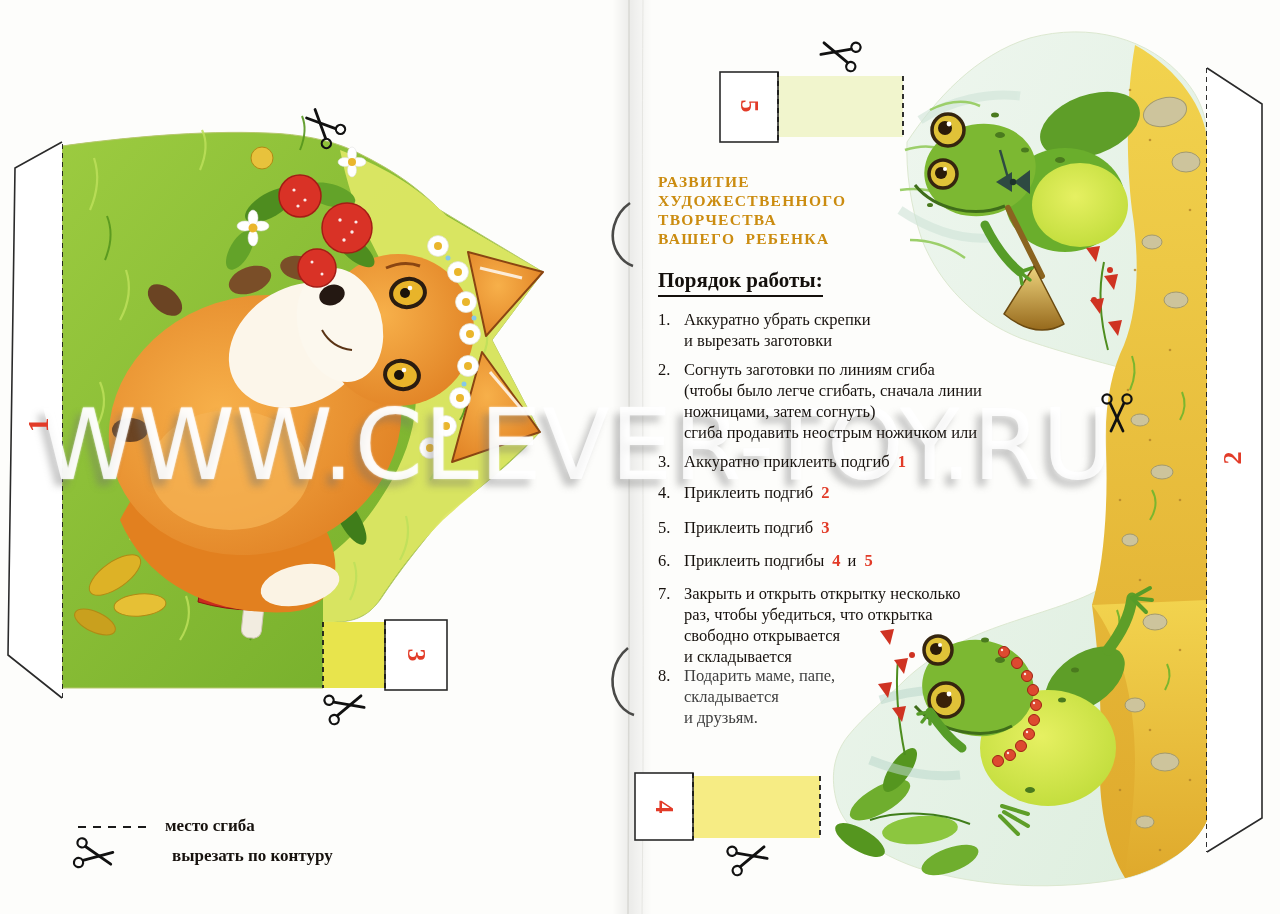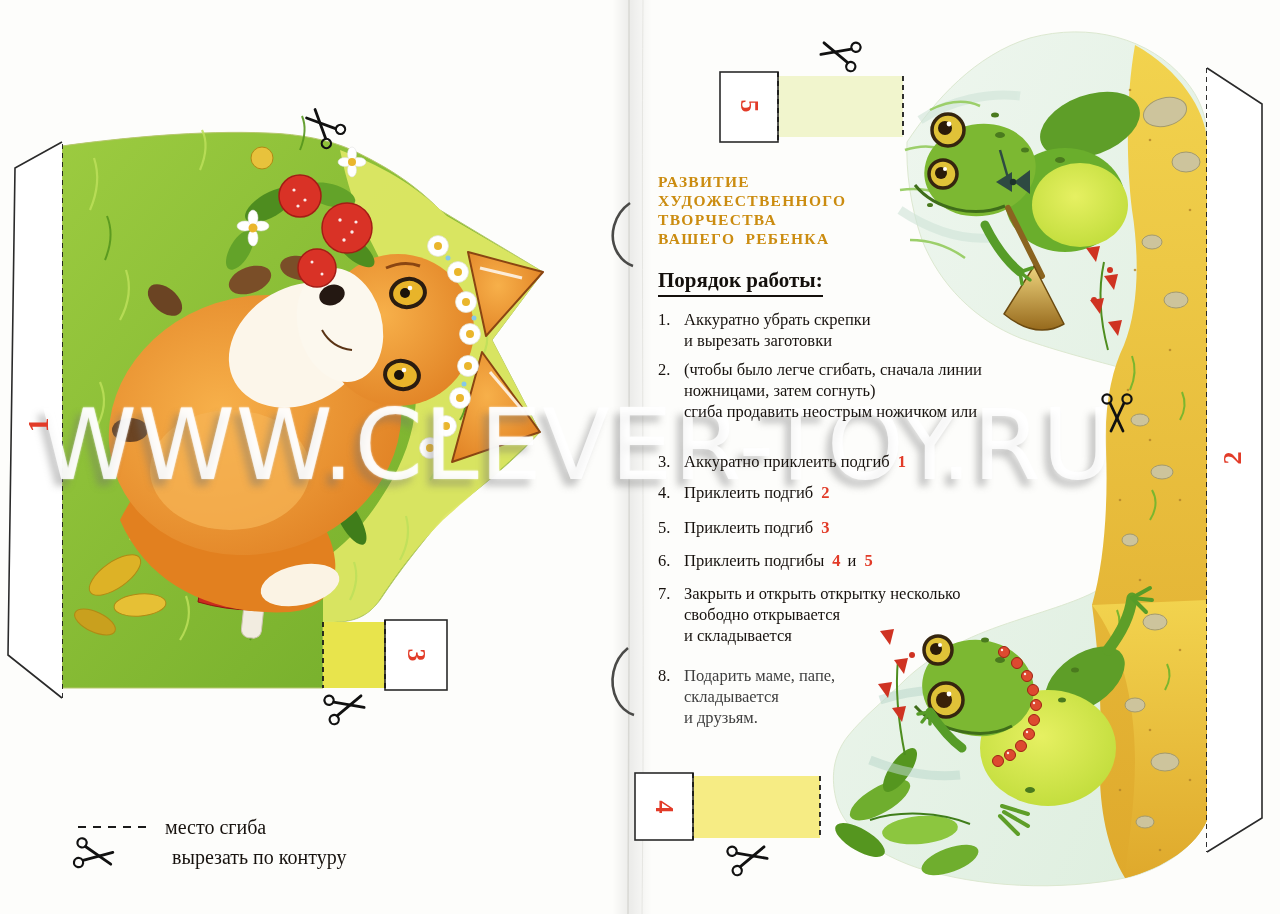--- a/index.html
+++ b/index.html
@@ -22,21 +22,21 @@
   .ln{display:block;}
   .ref{color:#e23b28;font-weight:bold;margin-left:8px;}
   .andw{margin-left:7px;}
   .red{color:#404040;}
   
   .tabnum{position:absolute;z-index:10;width:22px;height:34px;text-align:center;
     color:#e23b28;font-weight:bold;font-size:26px;line-height:34px;}
   .r90{transform:rotate(90deg);}
   .rm90{transform:rotate(-90deg);}
   
-  .legend-label{position:absolute;z-index:10;font-size:20px;color:#17120e;}
+  .legend-label{position:absolute;z-index:10;font-size:17px;color:#17120e;font-weight:bold;}
   svg{position:absolute;left:0;top:0;z-index:1;}
 </style>
 </head>
 <body>
 
 <svg width="1280" height="914" viewBox="0 0 1280 914" xmlns="http://www.w3.org/2000/svg">
   <defs>
     <linearGradient id="gGrass" x1="0" y1="0" x2="1" y2="1">
       <stop offset="0" stop-color="#9ccb40"></stop>
         <stop offset="1" stop-color="#6faa28"></stop>
@@ -488,20 +488,21 @@
   <span class="num">1.</span>
   <span class="body">
     <span class="ln">Аккуратно убрать скрепки</span>
     <span class="ln">и вырезать заготовки</span>
   </span>
 </div>
 
 <div class="step" style="top:359px">
   <span class="num">2.</span>
   <span class="body">
+    <span class="ln">Согнуть заготовки по линиям сгиба</span>
     <span class="ln">(чтобы было легче сгибать, сначала линии</span>
     <span class="ln">ножницами, затем согнуть)</span>
     <span class="ln">сгиба продавить неострым ножичком или</span>
   </span>
 </div>
 
 <div class="step" style="top:451px">
   <span class="num">3.</span>
   <span class="body">
       <span class="ln">
@@ -534,20 +535,21 @@
       <span class="ln">
     <span>Приклеить подгибы</span><span class="ref">4</span><span class="andw">и</span><span class="ref">5</span>
   </span>
     </span>
 </div>
 
 <div class="step" style="top:583px">
   <span class="num">7.</span>
   <span class="body">
     <span class="ln">Закрыть и открыть открытку несколько</span>
+    <span class="ln">раз, чтобы убедиться, что открытка</span>
     <span class="ln">свободно открывается</span>
     <span class="ln">и складывается</span>
   </span>
 </div>
 
 <div class="step" style="top:665px">
   <span class="num">8.</span>
   <span class="body">
     <span class="ln red">Подарить маме, папе,</span>
     <span class="ln red">складывается</span>

